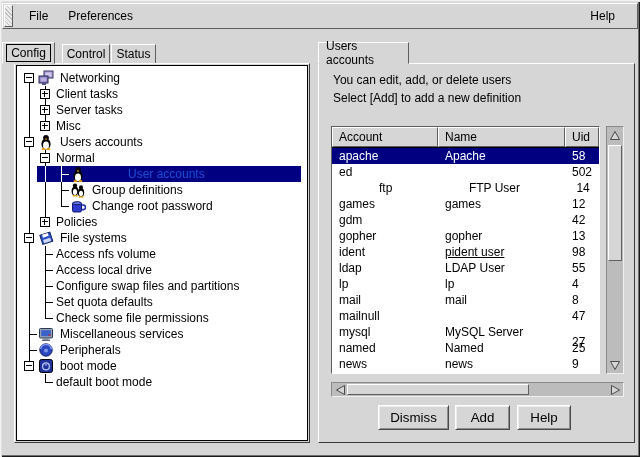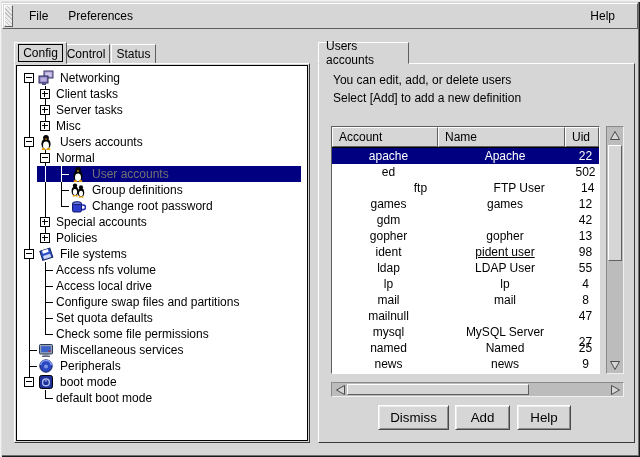--- a/index.html
+++ b/index.html
@@ -51,29 +51,29 @@
   .slot .h { position:absolute; left:8px; right:0; top:8px; height:1px; background:#000; }
   .ebox { position:absolute; left:3px; top:3px; width:10px; height:10px;
           background:#fff; border:1px solid #000; z-index:2; }
   .ebox i { position:absolute; background:#000; }
   .ebox .hl { left:1px; right:1px; top:3px; height:1px; }
   .ebox .vl { top:1px; bottom:1px; left:3px; width:1px; }
   .tree-icon { width:16px; height:16px; flex:0 0 16px; margin:0 3px 0 1px; z-index:1; }
   .tree-icon svg { display:block; }
   .tree-label { white-space:nowrap; padding:1px 3px; z-index:1; }
   .sel-bg { position:absolute; left:16px; right:6px; top:0; bottom:0; background:#000080; }
-  .tree-row.selected .tree-label { color:#737373; }
+  .tree-row.selected .tree-label { color:#1d4ed8;margin-left:36px; }
   .tree-row.selected .slot.inv .v,
   .tree-row.selected .slot.inv .h { background:#fff; }
 
   
   .desc-line { position:absolute; left:14px; white-space:nowrap; }
 
   .utable { position:absolute; left:12px; top:62px; width:269px; height:248px;
-            border:1px solid; border-color:#5f5f5f #fff #fff #5f5f5f; background:#fff;text-align:center; }
+            border:1px solid; border-color:#5f5f5f #fff #fff #5f5f5f; background:#fff; }
   .thead { display:flex; height:20px; background:#d6d6d6; }
   .th { border:1px solid; border-color:#ffffff #5f5f5f #5f5f5f #ffffff;
         display:flex; align-items:center; padding-left:6px; overflow:hidden; }
   .tbody { background:#fff; border-top:1px solid #000; overflow:hidden; height:226px; }
   .trow { display:flex; height:16px; align-items:center; }
   .trow.selected { background:#000080; color:#fff; }
   .td { padding-left:7px; overflow:hidden; white-space:nowrap; }
 
   
   .sbar { position:absolute; background:#bcbcbc;
@@ -104,21 +104,21 @@
 
 <div class="window">
 
   <div class="menubar raised">
     <div class="menugrip"></div>
     <div class="menu-item">File</div>
     <div class="menu-item">Preferences</div>
     <div class="menu-item right">Help</div>
   </div>
 
-  <div class="tab active" style="left:14px;width:53px;align-items:center;">
+  <div class="tab active" style="left:2px;width:53px;align-items:center;">
     <span class="focusbox">Config</span>
   </div>
   <div class="tab" style="left:62px;width:48px;">
     <span>Control</span>
   </div>
   <div class="tab" style="left:111px;width:45px;">
     <span>Status</span>
   </div>
 
   <div class="page page-left">
@@ -284,33 +284,20 @@
               <ellipse cx="7" cy="5.2" rx="4.4" ry="1.5" fill="#6b79e8" stroke="#101a66"></ellipse>
             </svg>
           </span>
           <span class="tree-label">Change root password</span>
         </div>
         <div class="tree-row">
           <div class="slot">
             <div class="v"></div>
           </div>
           <div class="slot">
-            <div class="v"></div>
-            <div class="ebox">
-              <i class="hl"></i>
-              <i class="vl"></i>
-            </div>
-          </div>
-          <span class="tree-label">Special accounts</span>
-        </div>
-        <div class="tree-row">
-          <div class="slot">
-            <div class="v"></div>
-          </div>
-          <div class="slot">
             <div class="v half-top"></div>
             <div class="ebox">
               <i class="hl"></i>
               <i class="vl"></i>
             </div>
           </div>
           <span class="tree-label">Policies</span>
         </div>
         <div class="tree-row">
           <div class="slot">
@@ -450,21 +437,21 @@
     <div class="utable">
       <div class="thead" id="thead">
           <div class="th" style="width: 106px;">Account</div>
           <div class="th" style="width: 127px;">Name</div>
           <div class="th" style="width: 34px; flex: 1 1 0%;">Uid</div>
         </div>
       <div class="tbody" id="tbody">
           <div class="trow selected">
             <div class="td" style="width: 106px;">apache</div>
             <div class="td" style="width: 127px;">Apache</div>
-            <div class="td" style="width: 34px;">22</div>
+            <div class="td" style="width: 34px;">58</div>
           </div>
           <div class="trow">
             <div class="td" style="width: 106px;">ed</div>
             <div class="td" style="width: 127px;"></div>
             <div class="td" style="width: 34px;">502</div>
           </div>
           <div class="trow">
             <div class="td" style="width: 106px; margin-left: 40px;">ftp</div>
             <div class="td" style="width: 127px;">FTP User</div>
             <div class="td" style="width: 34px;">14</div>

